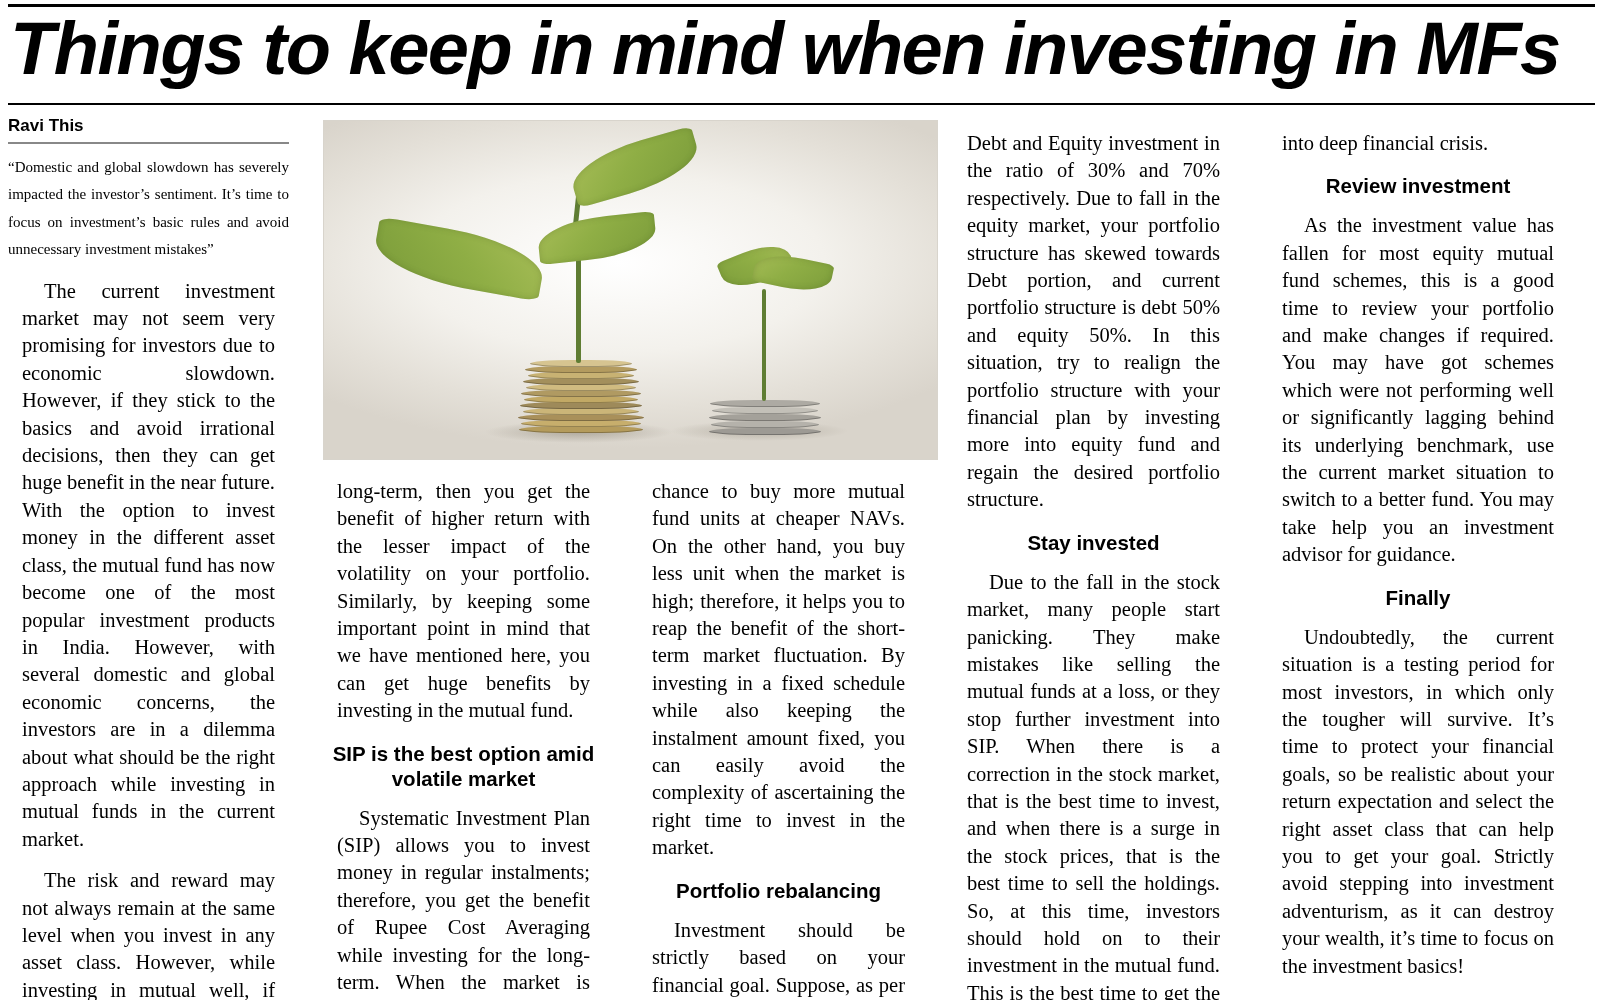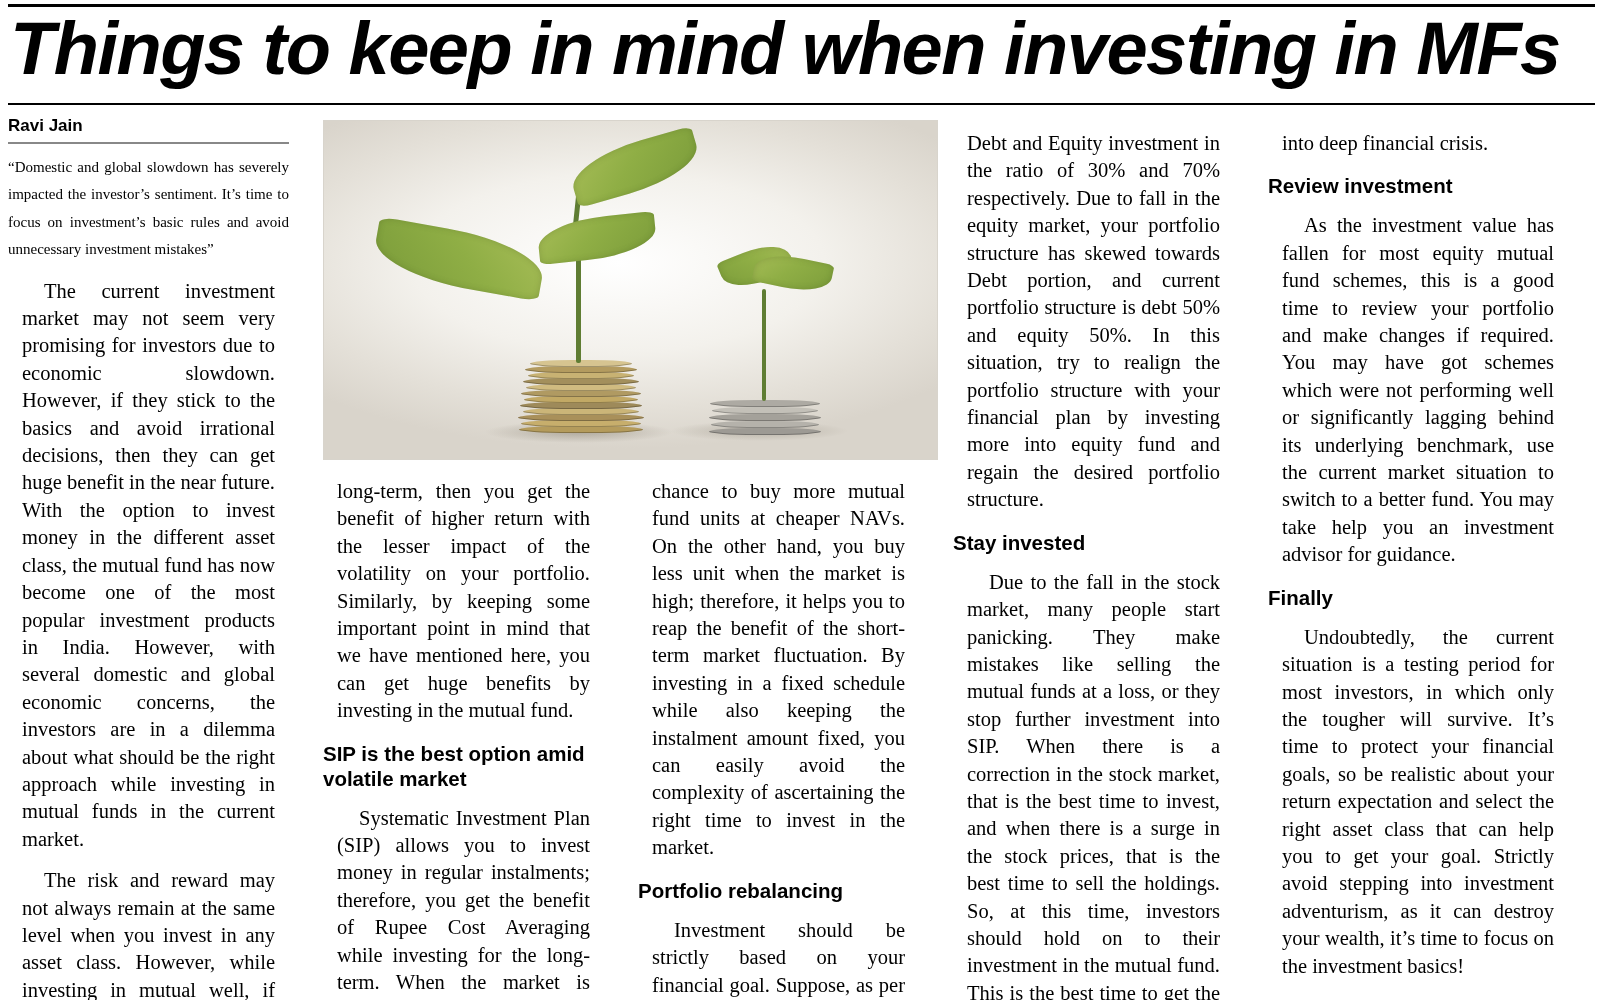--- a/index.html
+++ b/index.html
@@ -100,21 +100,21 @@
     text-align: justify;
     hyphens: auto;
     -webkit-hyphens: auto;
   }
   h2.subhead {
     font-family: "Liberation Sans", sans-serif;
     font-weight: bold;
     font-size: 20.5px;
     line-height: 25px;
     margin: 16px 0 2px 0;
-    text-align: left;
+    text-align: center;
   }
   .photo {
     position: absolute;
     left: 315px;
     top: 4px;
     width: 615px;
     height: 340px;
     overflow: hidden;
     background: #efece7;
     border: 1px solid #d8d4cc;
@@ -217,21 +217,21 @@
         <div class="leaf" style="left:50px; top:110px; width:170px; height:56px; transform:rotate(10deg) scaleX(-1);"></div>
         <div class="leaf" style="left:214px; top:96px; width:118px; height:42px; transform:rotate(-6deg);"></div>
 
         <div class="stem" style="left:438px; top:168px; width:4px; height:112px;"></div>
         <div class="leaf" style="left:396px; top:128px; width:72px; height:34px; transform:rotate(-22deg) scaleX(-1);"></div>
         <div class="leaf" style="left:430px; top:136px; width:78px; height:32px; transform:rotate(12deg);"></div>
       </div>
     </div>
 
     <div class="col col1">
-      <div class="byline">Ravi Jain</div>
+      <div class="byline">Ravi This</div>
       <div class="byline-rule"></div>
       <p class="quote">“Domestic and global slowdown has severely impacted the investor’s sentiment. It’s time to focus on investment’s basic rules and avoid unnecessary investment mistakes”</p>
       <p class="body indent">The current investment market may not seem very promising for investors due to economic slowdown. However, if they stick to the basics and avoid irrational decisions, then they can get huge benefit in the near future. With the option to invest money in the different asset class, the mutual fund has now become one of the most popular investment products in India. However, with several domestic and global economic concerns, the investors are in a dilemma about what should be the right approach while investing in mutual funds in the current market.</p>
       <p class="body indent">The risk and reward may not always remain at the same level when you invest in any asset class. However, while investing in mutual well, if you focus on the</p>
     </div>
 
     <div class="col col3">
       <div style="height:348px;"></div>
       <p class="body">chance to buy more mutual fund units at cheaper NAVs. On the other hand, you buy less unit when the market is high; therefore, it helps you to reap the benefit of the short-term market fluctuation. By investing in a fixed schedule while also keeping the instalment amount fixed, you can easily avoid the complexity of ascertaining the right time to invest in the market.</p>
       <h2 class="subhead">Portfolio rebalancing</h2>

